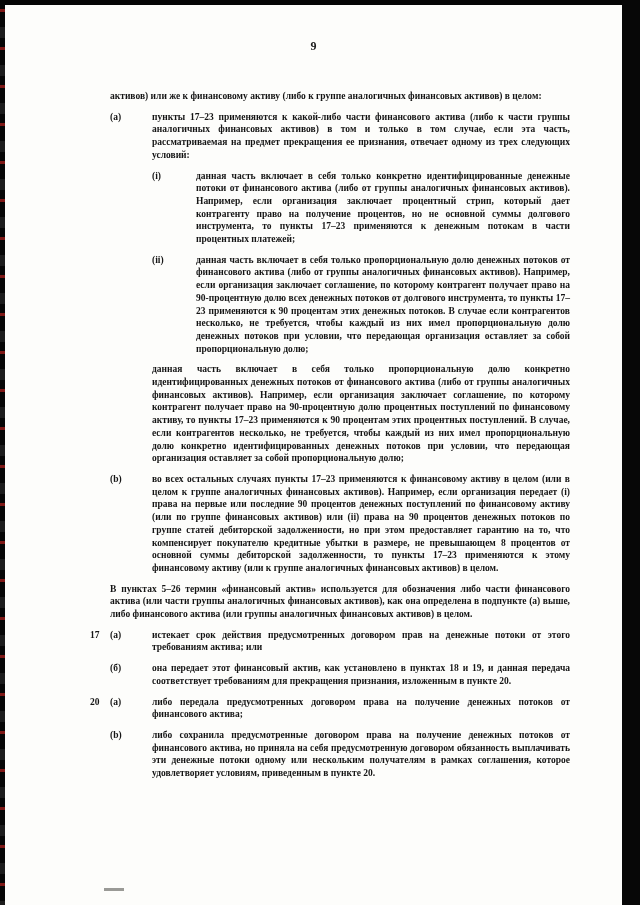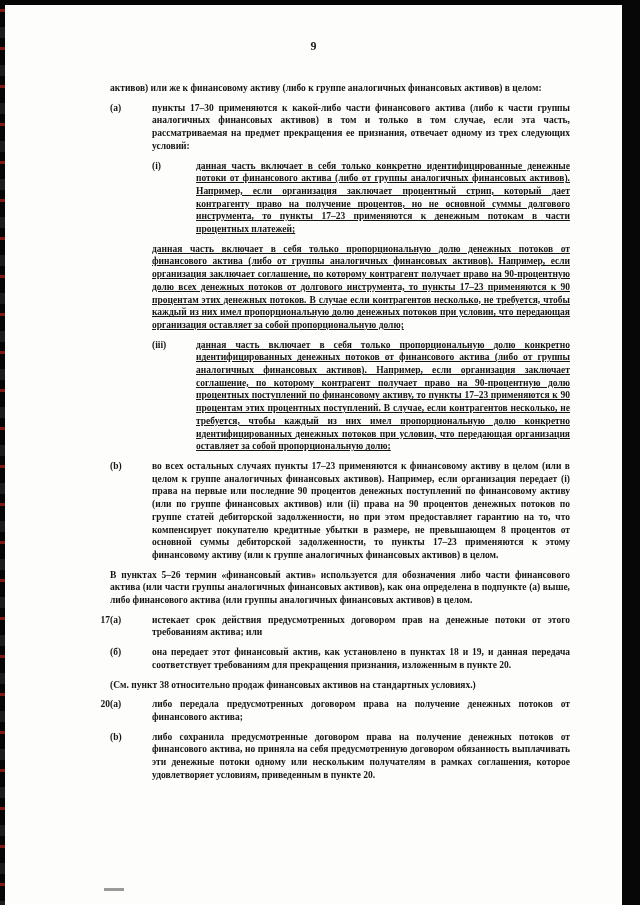--- a/index.html
+++ b/index.html
@@ -24,63 +24,63 @@
   .page-number{
     position:absolute;top:39px;left:5px;width:617px;text-align:center;
     font-size:12px;font-weight:600;color:#1b1b1b;
   }
   
   .content{
     position:absolute;left:110px;top:82px;width:460px;
     font-size:9.5px;line-height:12.7px;font-weight:700;color:#151515;
     text-align:justify;
   }
-  .block{margin:0 0 7px 0;}
+  .block{margin:8px 0 7px 0;}
   .row{position:relative;}
   
-  .pnum{position:absolute;left:-20px;top:0;width:20px;text-align:right;}
+  .pnum{position:absolute;left:-20px;top:0;width:20px;text-align:left;}
   
   .item-l1{display:flex;}
   .item-l1 > .marker{flex:0 0 42px;}
   .item-l1 > .itext{flex:1 1 auto;text-align:justify;}
   
   .item-l2{display:flex;margin-left:42px;}
   .item-l2 > .marker{flex:0 0 44px;}
-  .item-l2 > .itext{flex:1 1 auto;text-align:justify;text-decoration:underline;}
+  .item-l2 > .itext{flex:1 1 auto;text-align:justify;}
 </style>
 </head>
 <body>
 
 <div class="edge-top"></div>
 <div class="edge-left"></div>
 <div class="edge-right"></div>
 <div class="artifact-dash"></div>
 
 <div class="page-number">9</div>
 
 <div class="content">
 
   <div class="block">активов) или же к финансовому активу (либо к группе аналогичных финансовых активов) в целом:</div>
 
   <div class="block row item-l1">
     <span class="marker">(a)</span>
-    <span class="itext">пункты 17–30 применяются к какой-либо части финансового актива (либо к части группы аналогичных финансовых активов) в том и только в том случае, если эта часть, рассматриваемая на предмет прекращения ее признания, отвечает одному из трех следующих условий:</span>
+    <span class="itext">пункты 17–23 применяются к какой-либо части финансового актива (либо к части группы аналогичных финансовых активов) в том и только в том случае, если эта часть, рассматриваемая на предмет прекращения ее признания, отвечает одному из трех следующих условий:</span>
   </div>
 
   <div class="block row item-l2">
     <span class="marker">(i)</span>
     <span class="itext">данная часть включает в себя только конкретно идентифицированные денежные потоки от финансового актива (либо от группы аналогичных финансовых активов). Например, если организация заключает процентный стрип, который дает контрагенту право на получение процентов, но не основной суммы долгового инструмента, то пункты 17–23 применяются к денежным потокам в части процентных платежей;</span>
   </div>
 
   <div class="block row item-l2">
+    <span class="marker">(ii)</span>
     <span class="itext">данная часть включает в себя только пропорциональную долю денежных потоков от финансового актива (либо от группы аналогичных финансовых активов). Например, если организация заключает соглашение, по которому контрагент получает право на 90-процентную долю всех денежных потоков от долгового инструмента, то пункты 17–23 применяются к 90 процентам этих денежных потоков. В случае если контрагентов несколько, не требуется, чтобы каждый из них имел пропорциональную долю денежных потоков при условии, что передающая организация оставляет за собой пропорциональную долю;</span>
   </div>
 
   <div class="block row item-l2">
-    <span class="marker">(iii)</span>
     <span class="itext">данная часть включает в себя только пропорциональную долю конкретно идентифицированных денежных потоков от финансового актива (либо от группы аналогичных финансовых активов). Например, если организация заключает соглашение, по которому контрагент получает право на 90-процентную долю процентных поступлений по финансовому активу, то пункты 17–23 применяются к 90 процентам этих процентных поступлений. В случае, если контрагентов несколько, не требуется, чтобы каждый из них имел пропорциональную долю конкретно идентифицированных денежных потоков при условии, что передающая организация оставляет за собой пропорциональную долю;</span>
   </div>
 
   <div class="block row item-l1">
     <span class="marker">(b)</span>
     <span class="itext">во всех остальных случаях пункты 17–23 применяются к финансовому активу в целом (или в целом к группе аналогичных финансовых активов). Например, если организация передает (i) права на первые или последние 90 процентов денежных поступлений по финансовому активу (или по группе финансовых активов) или (ii) права на 90 процентов денежных потоков по группе статей дебиторской задолженности, но при этом предоставляет гарантию на то, что компенсирует покупателю кредитные убытки в размере, не превышающем 8 процентов от основной суммы дебиторской задолженности, то пункты 17–23 применяются к этому финансовому активу (или к группе аналогичных финансовых активов) в целом.</span>
   </div>
 
   <div class="block">В пунктах 5–26 термин «финансовый актив» используется для обозначения либо части финансового актива (или части группы аналогичных финансовых активов), как она определена в подпункте (a) выше, либо финансового актива (или группы аналогичных финансовых активов) в целом.</div>
 
@@ -91,21 +91,20 @@
   <div class="block row item-l1">
     <span class="marker">(а)</span>
     <span class="itext">истекает срок действия предусмотренных договором прав на денежные потоки от этого требованиям актива; или</span>
   </div>
 
   <div class="block row item-l1">
     <span class="marker">(б)</span>
     <span class="itext">она передает этот финансовый актив, как установлено в пунктах 18 и 19, и данная передача соответствует требованиям для прекращения признания, изложенным в пункте 20.</span>
   </div>
 
-  <div class="block">(См. пункт 38 относительно продаж финансовых активов на стандартных условиях.)</div>
 
   <div class="block row">
     <span class="pnum">20</span>
   </div>
 
   <div class="block row item-l1">
     <span class="marker">(a)</span>
     <span class="itext">либо передала предусмотренных договором права на получение денежных потоков от финансового актива;</span>
   </div>
 

